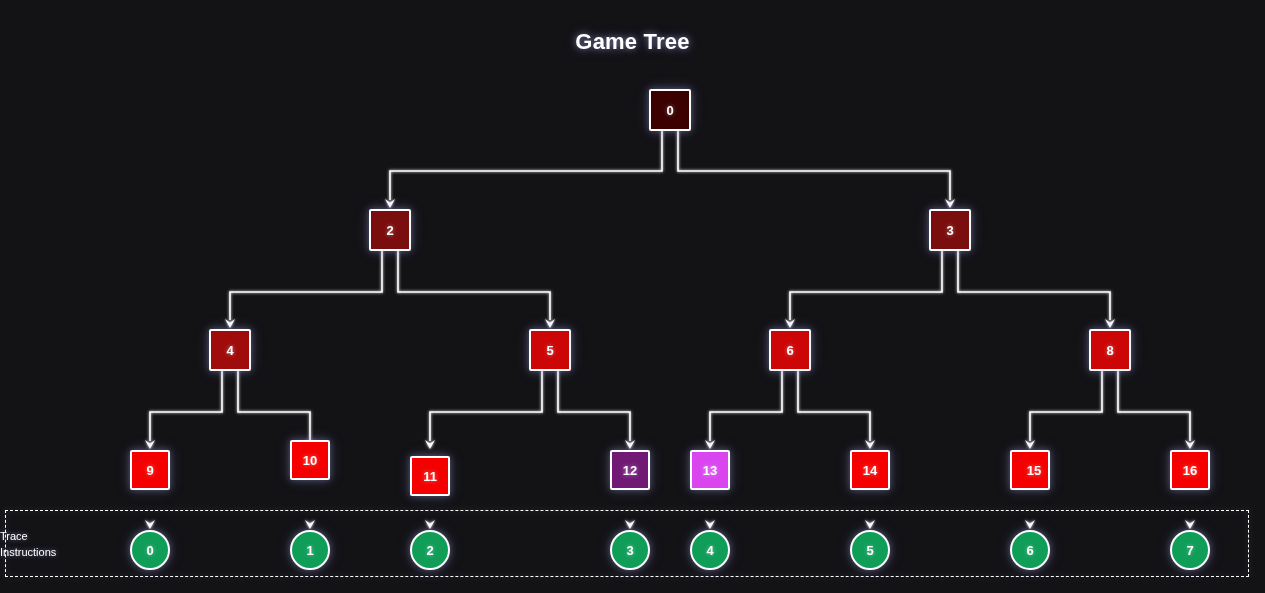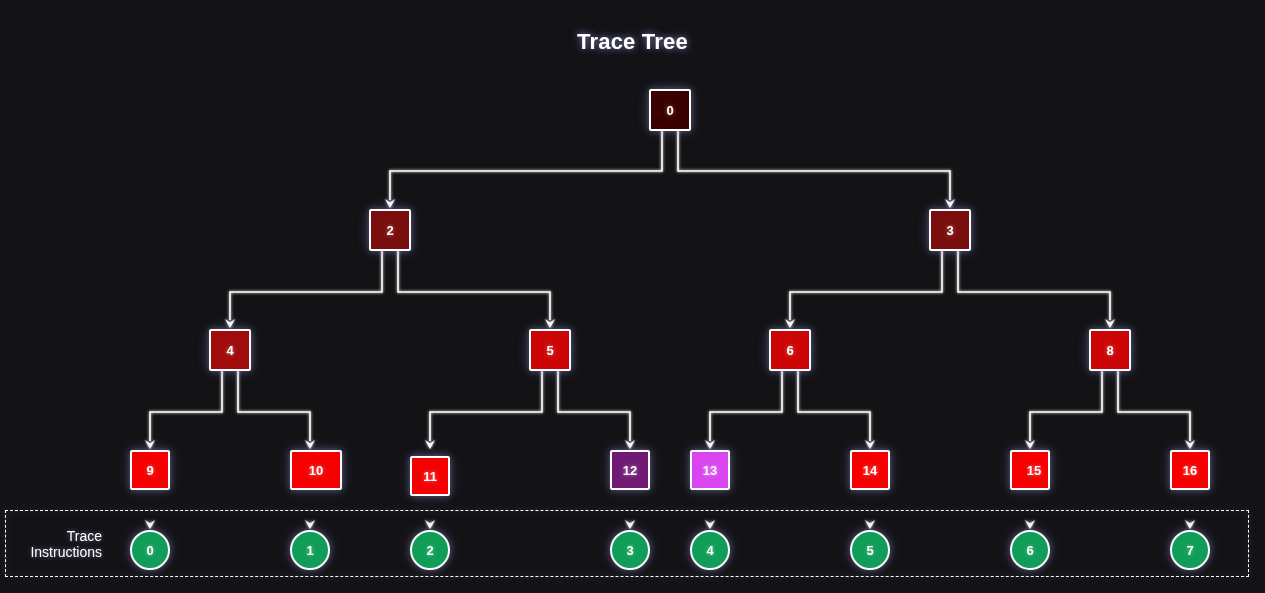--- a/index.html
+++ b/index.html
@@ -67,25 +67,25 @@
     left: 5px;
     top: 510px;
     width: 1244px;
     height: 67px;
     border: 1.6px dashed #ffffff;
     box-sizing: border-box;
     filter: drop-shadow(0 0 3px rgba(200,200,255,0.35));
   }
   .trace-label {
     position: absolute;
-    left: 10px;
+    left: 0;
     top: 528px;
     width: 92px;
-    text-align: right;
-    font-size: 14px;
+    text-align: left;
+    font-size: 11px;
     line-height: 16px;
     color: #ffffff;
     text-shadow: 0 0 5px rgba(190,190,255,0.55);
   }
 
   
   .node {
     position: absolute;
     box-sizing: border-box;
     display: flex;
@@ -99,21 +99,21 @@
     box-shadow: 0 0 7px rgba(190,190,255,0.40), 0 0 16px rgba(120,120,220,0.18);
   }
   .node.square  { border-radius: 2px; }
   .node.circle  { border-radius: 50%; }
 </style>
 </head>
 <body>
 
 <div id="canvas">
 
-  <div class="title">Trace Tree</div>
+  <div class="title">Game Tree</div>
 
   <svg id="edges" viewBox="0 0 1265 593" width="1265" height="593">
     <defs>
       <filter id="wireGlow" x="-60%" y="-60%" width="220%" height="220%">
         <feGaussianBlur stdDeviation="1.6" result="b"></feGaussianBlur>
         <feMerge>
           <feMergeNode in="b"></feMergeNode>
           <feMergeNode in="SourceGraphic"></feMergeNode>
         </feMerge>
       </filter>
@@ -234,21 +234,21 @@
       </div>
       <div class="node square" style="left: 769px; top: 329px; width: 42px; height: 42px; background: rgb(204, 6, 6);">
         <span>6</span>
       </div>
       <div class="node square" style="left: 1089px; top: 329px; width: 42px; height: 42px; background: rgb(204, 6, 6);">
         <span>8</span>
       </div>
       <div class="node square" style="left: 130px; top: 450px; width: 40px; height: 40px; background: rgb(245, 0, 0);">
         <span>9</span>
       </div>
-      <div class="node square" style="left: 290px; top: 450px; width: 52px; height: 40px; background: rgb(245, 0, 0);">
+      <div class="node square" style="left: 290px; top: 440px; width: 40px; height: 40px; background: rgb(245, 0, 0);">
         <span>10</span>
       </div>
       <div class="node square" style="left: 410px; top: 456px; width: 40px; height: 40px; background: rgb(245, 0, 0);">
         <span>11</span>
       </div>
       <div class="node square" style="left: 610px; top: 450px; width: 40px; height: 40px; background: #701a75;">
         <span>12</span>
       </div>
       <div class="node square" style="left: 690px; top: 450px; width: 40px; height: 40px; background: #d946ef;">
         <span>13</span>

